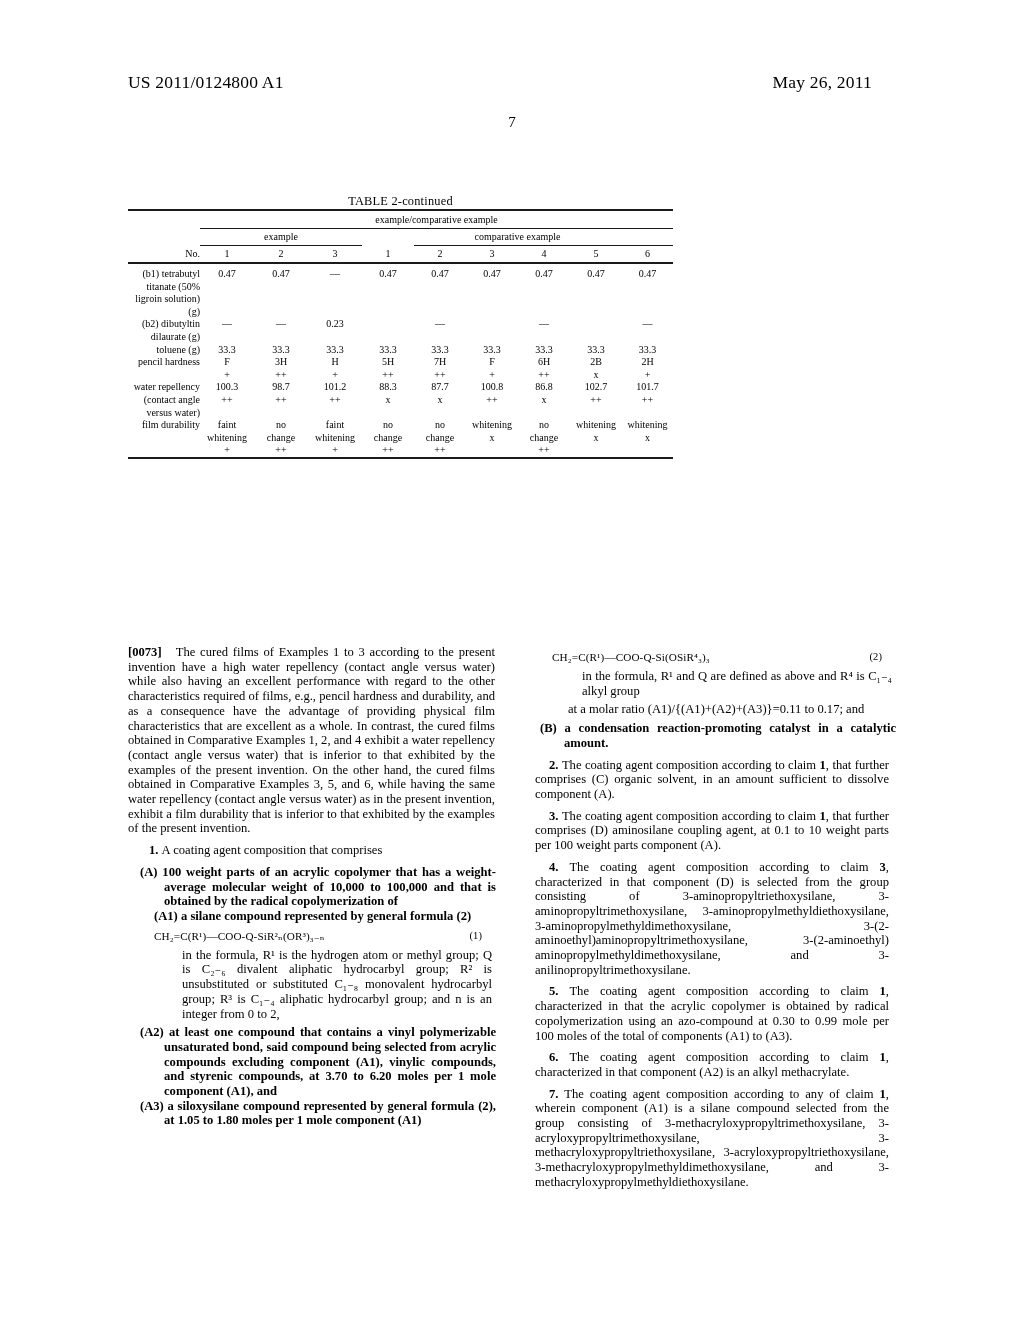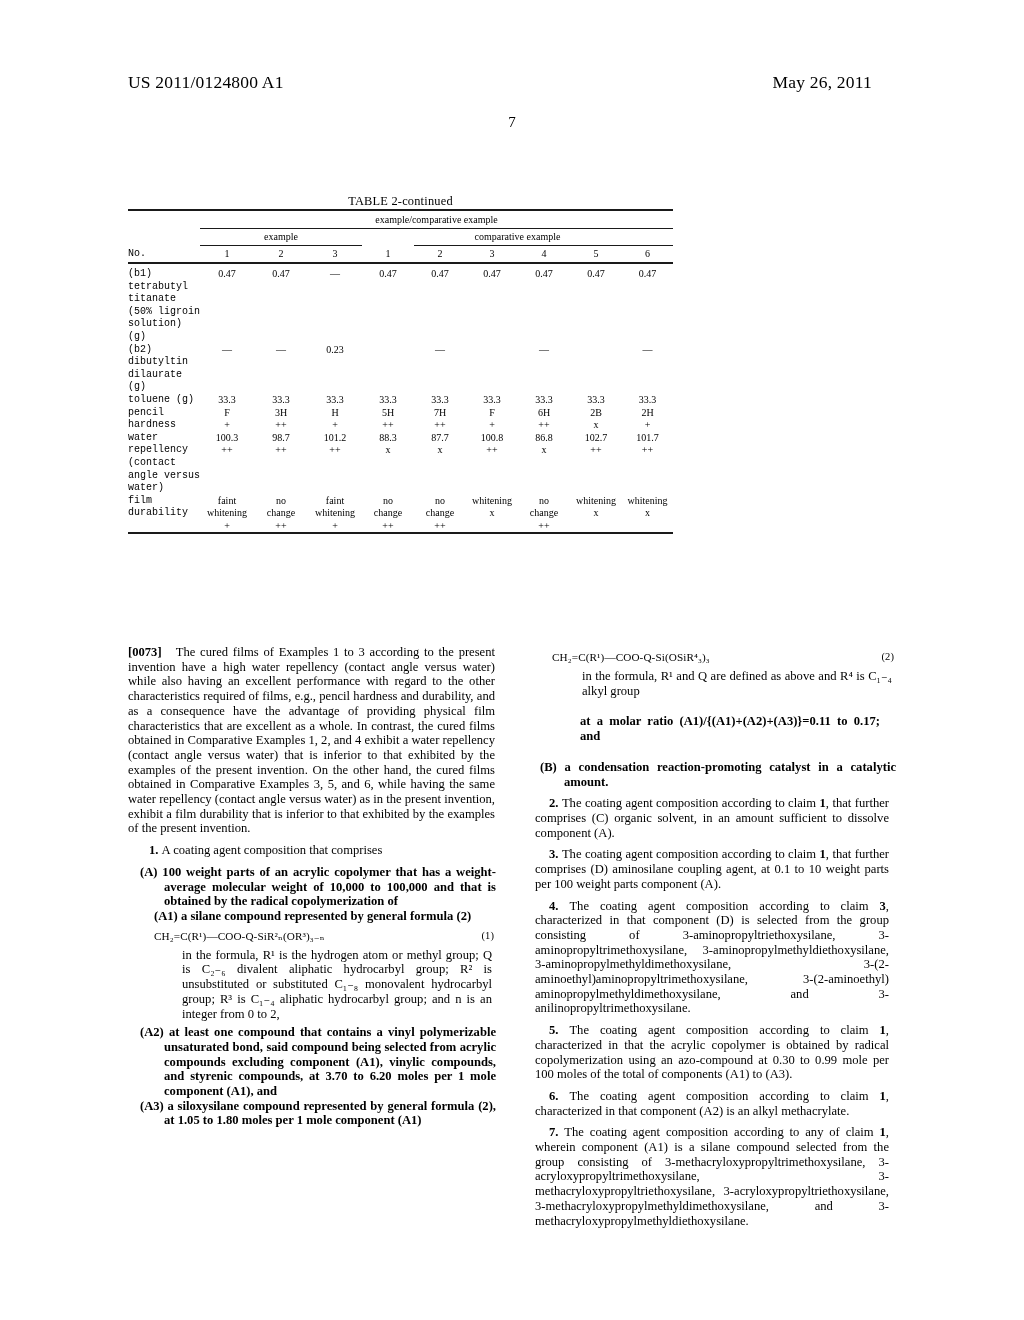--- a/index.html
+++ b/index.html
@@ -66,24 +66,23 @@
   table.data td, table.data th {
     padding: 0;
     font-weight: normal;
     vertical-align: top;
     line-height: 1.26;
   }
   .rule-thick { border-top: 2.4px double #1a1a1a; }
   .rule-thin  { border-top: 0.9px solid #1a1a1a; }
 
   td.lbl {
-    text-align: left;
+    text-align: right;
     width: 72px;
     padding-right: 2px;
-    font-family: Liberation Mono, monospace;
   }
   td.num { text-align: center; }
   td.spanhdr { text-align: center; }
 
   .hrow td { height: 14px; }
   .dash { letter-spacing: 0; }
 
   
   .stack span { display: block; }
 
@@ -129,27 +128,26 @@
   .item.sub {
     padding-left: 50px;
     text-indent: -24px;
   }
   .cont {
     margin: 4px;
     padding-left: 50px;
     text-align: justify;
   }
   .cont2 {
-    margin: 16px;
+    margin: 4px;
     padding-left: 36px;
     text-align: justify;
-    font-weight: bold;
   }
   .formula-line {
-    margin: 6px 0 5px 0;
+    margin: 6px 12px 5px 0;
     padding-left: 26px;
     position: relative;
     font-size: 11.2px;
     letter-spacing: 0.1px;
     white-space: nowrap;
   }
   .formula-line .fnum {
     position: absolute;
     right: 2px;
     font-size: 10.5px;

